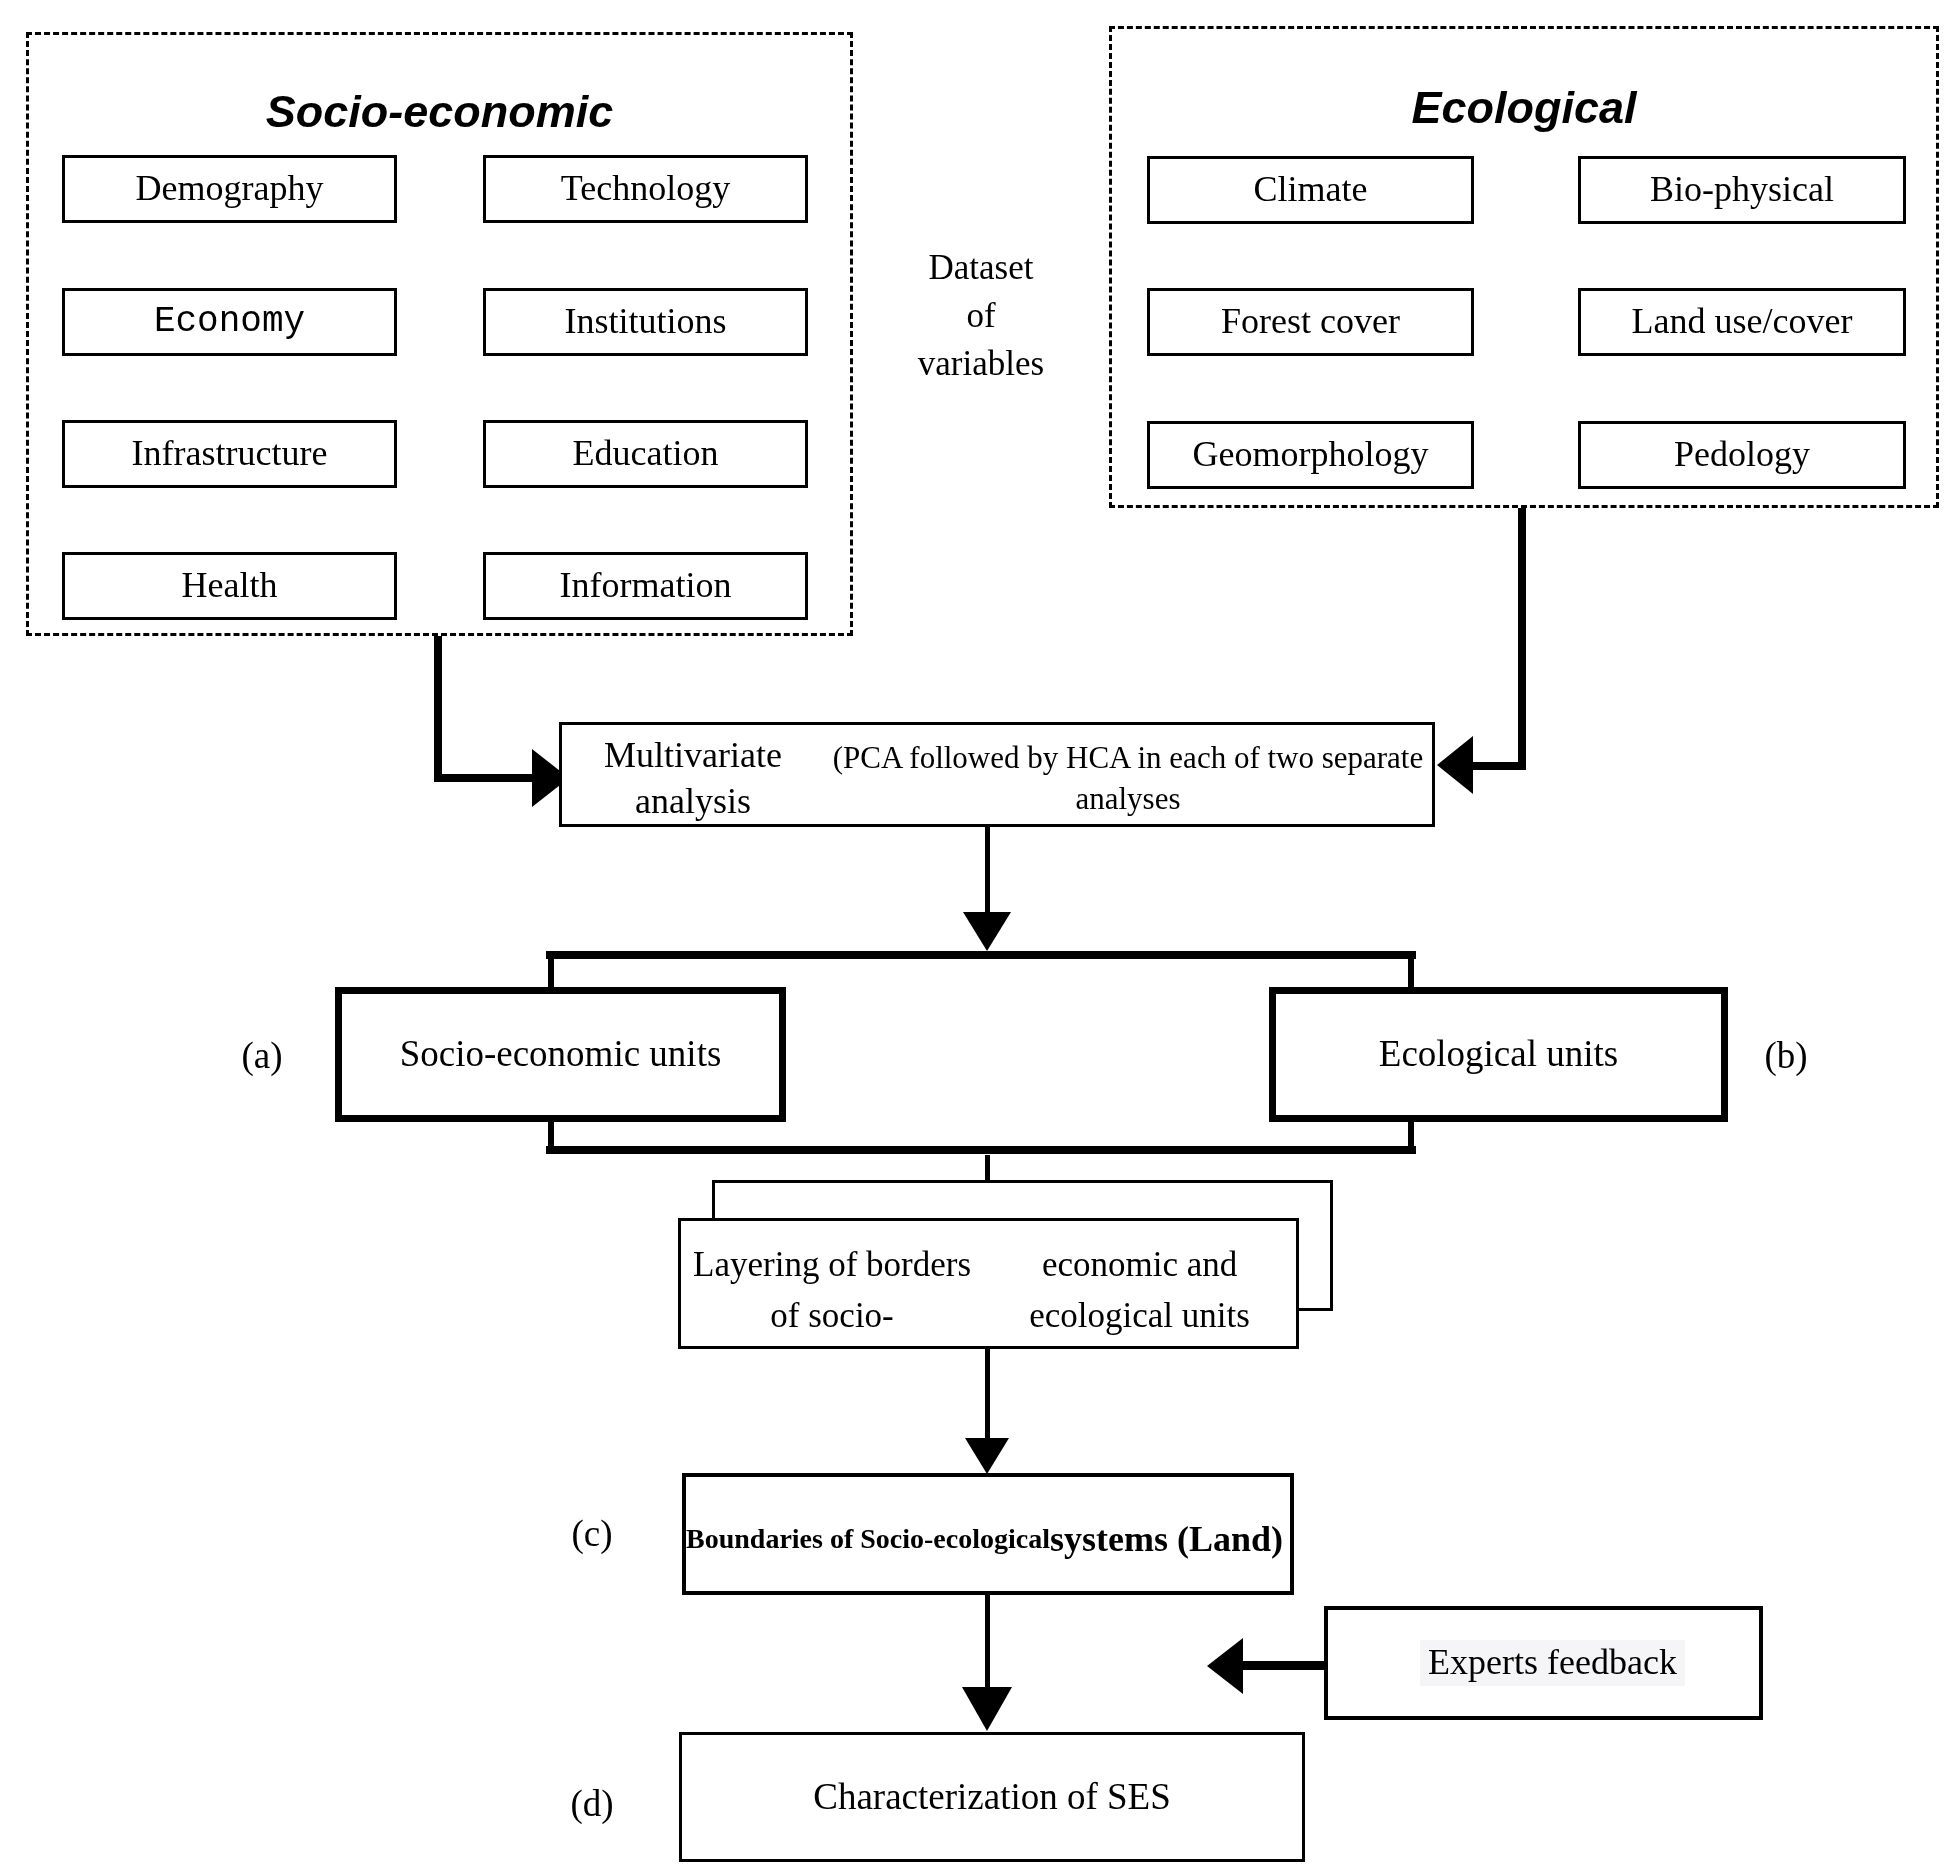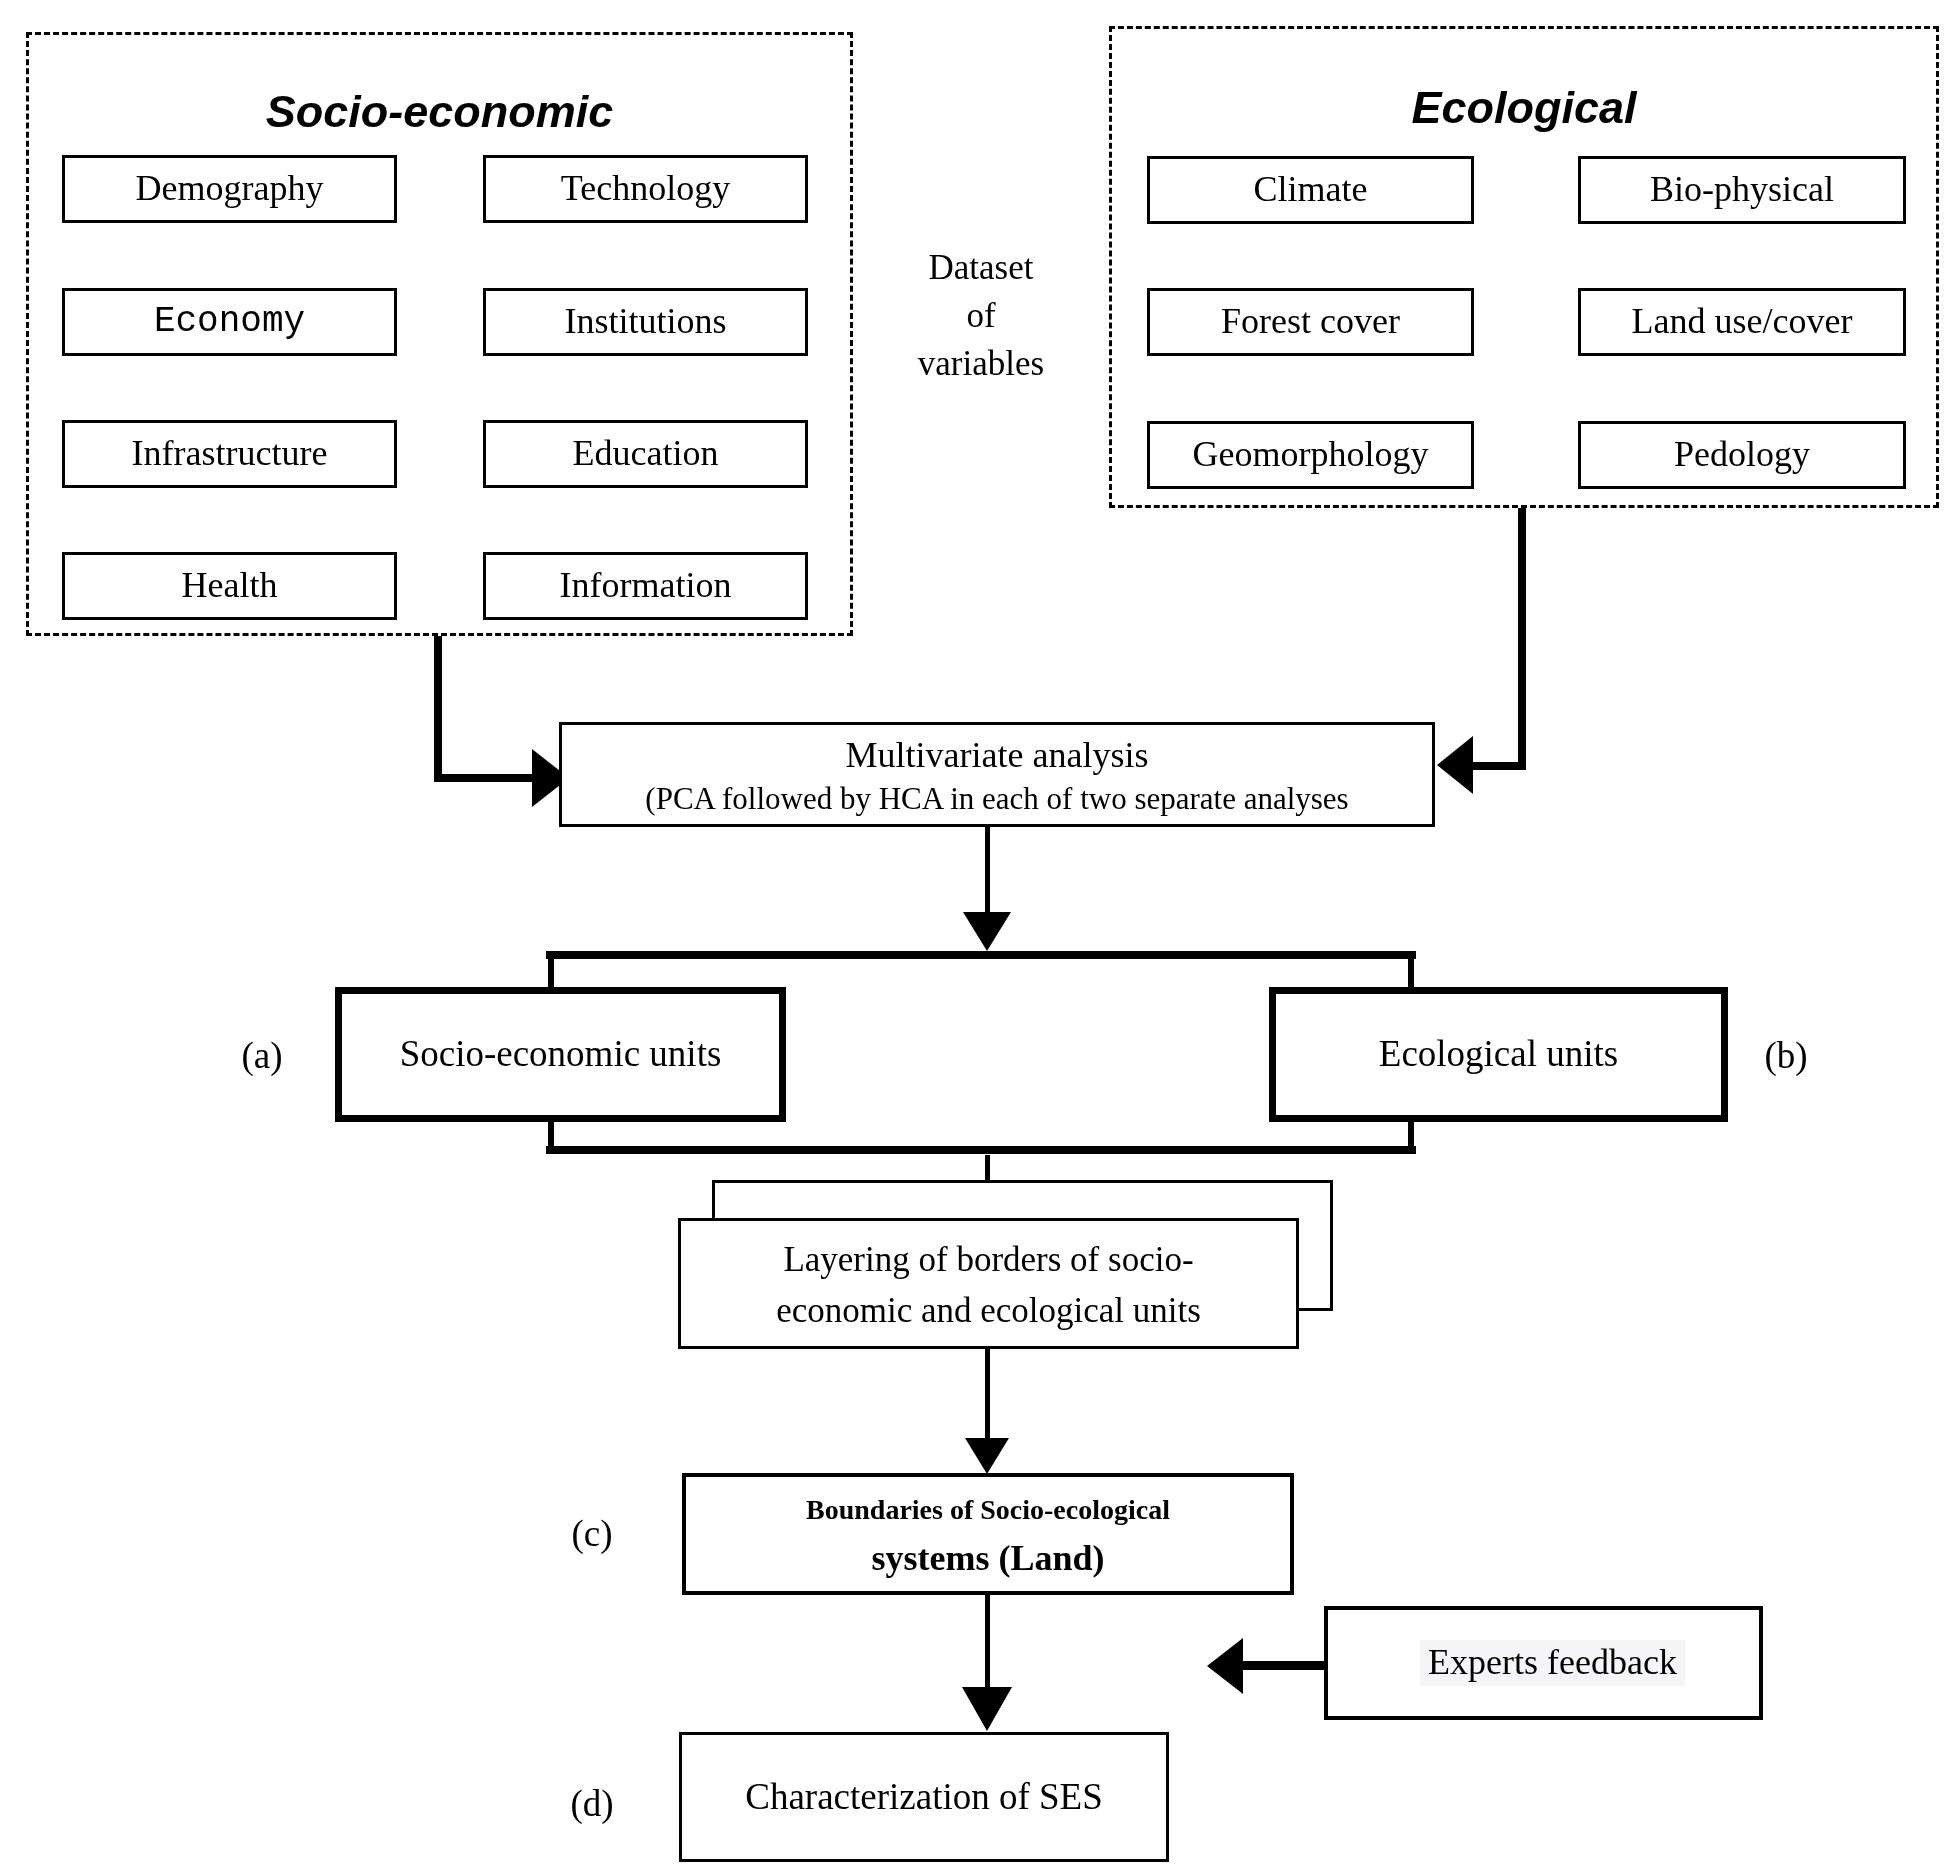--- a/index.html
+++ b/index.html
@@ -16,21 +16,21 @@
   }
   .node{
     position:absolute;border:3.5px solid #000;background:#fff;
     display:flex;align-items:center;justify-content:center;
     font-size:36px;text-align:center;line-height:1.15;
   }
   .unitbox{border-width:7px;font-size:37px;}
   .line{position:absolute;background:#000;}
   .ah{position:absolute;width:0;height:0;}
   .label-free{position:absolute;font-size:37px;text-align:center;}
-  .two-line{flex-direction:column;justify-content:flex-start;}
+  .two-line{flex-direction:row;justify-content:flex-start;}
   .mv-title{font-size:36px;line-height:46px;}
   .mv-sub{font-size:31px;line-height:41px;}
   .lay-line{font-size:35px;line-height:51px;}
   .bold-node{font-weight:bold;}
   .exp-span{background:#f5f5f7;padding:2.3px 8px;}
 </style>
 </head>
 <body>
 
 <div class="stage">
@@ -118,16 +118,16 @@
   <div class="line" style="left:985px;top:1595px;width:4.6px;height:92px;"></div>
   <div class="ah" style="left:962px;top:1687px;border-left:25px solid transparent;border-right:25px solid transparent;border-top:44px solid #000;"></div>
 
   <div class="node" style="left:1324px;top:1606px;width:439px;height:114px;border-width:4px;padding-left:18px;">
     <span class="exp-span">Experts feedback</span>
   </div>
   <div class="line" style="left:1243px;top:1661px;width:82px;height:9.2px;"></div>
   <div class="ah" style="left:1207px;top:1638px;border-top:28px solid transparent;border-bottom:28px solid transparent;border-right:36px solid #000;"></div>
 
   <div class="label-free" style="left:546px;top:1782px;width:92px;">(d)</div>
-  <div class="node" style="left:679px;top:1732px;width:490px;height:130px;font-size:37px;">Characterization of SES</div>
+  <div class="node" style="left:679px;top:1732px;width:626px;height:130px;font-size:37px;">Characterization of SES</div>
 
 </div>
 
 
 </body></html>

